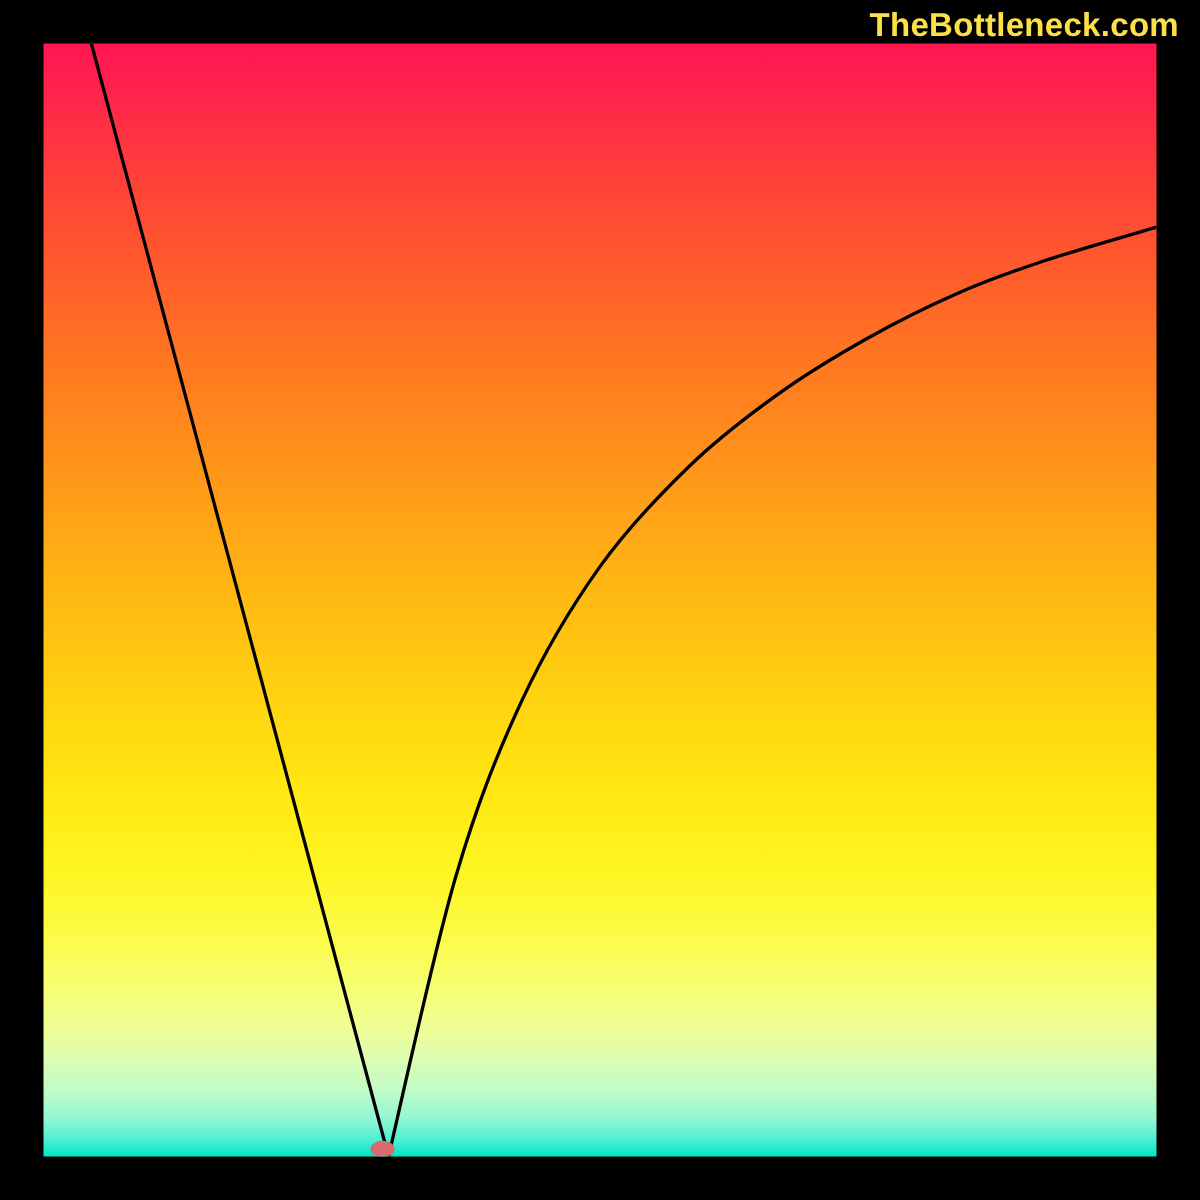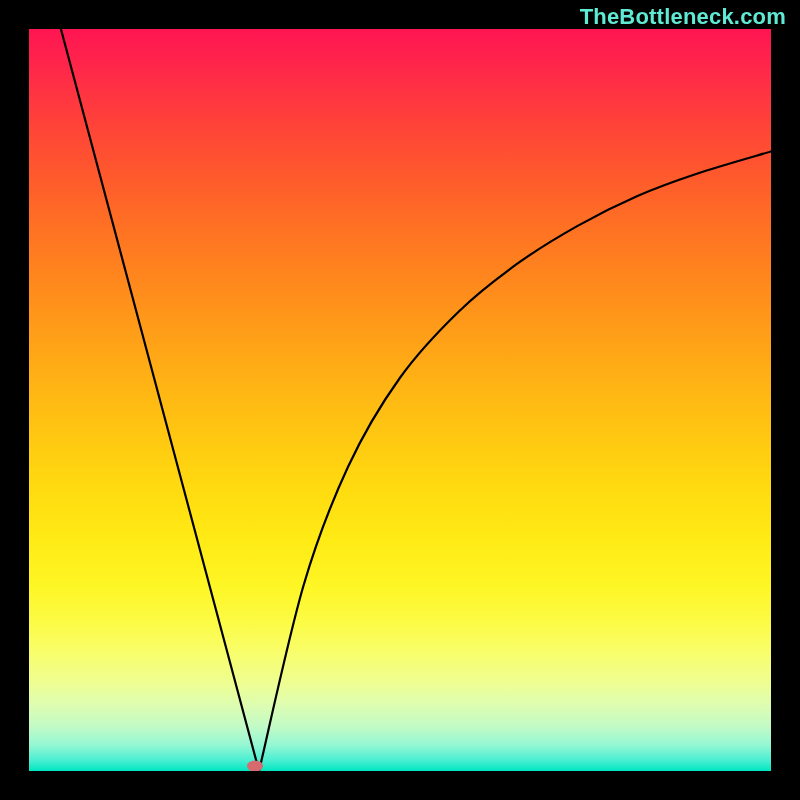--- a/index.html
+++ b/index.html
@@ -14,21 +14,21 @@
   .frame {
     position: relative;
     width: 800px;
     height: 800px;
     background: #000;
   }
   .watermark {
     position: absolute;
     top: 4px;
     right: 14px;
-    color: #5eead4;
+    color: #fde047;
     font-size: 22px;
     font-weight: 600;
     letter-spacing: 0.2px;
     z-index: 5;
   }
   .plot {
     position: absolute;
     left: 29px;
     top: 29px;
     width: 742px;

